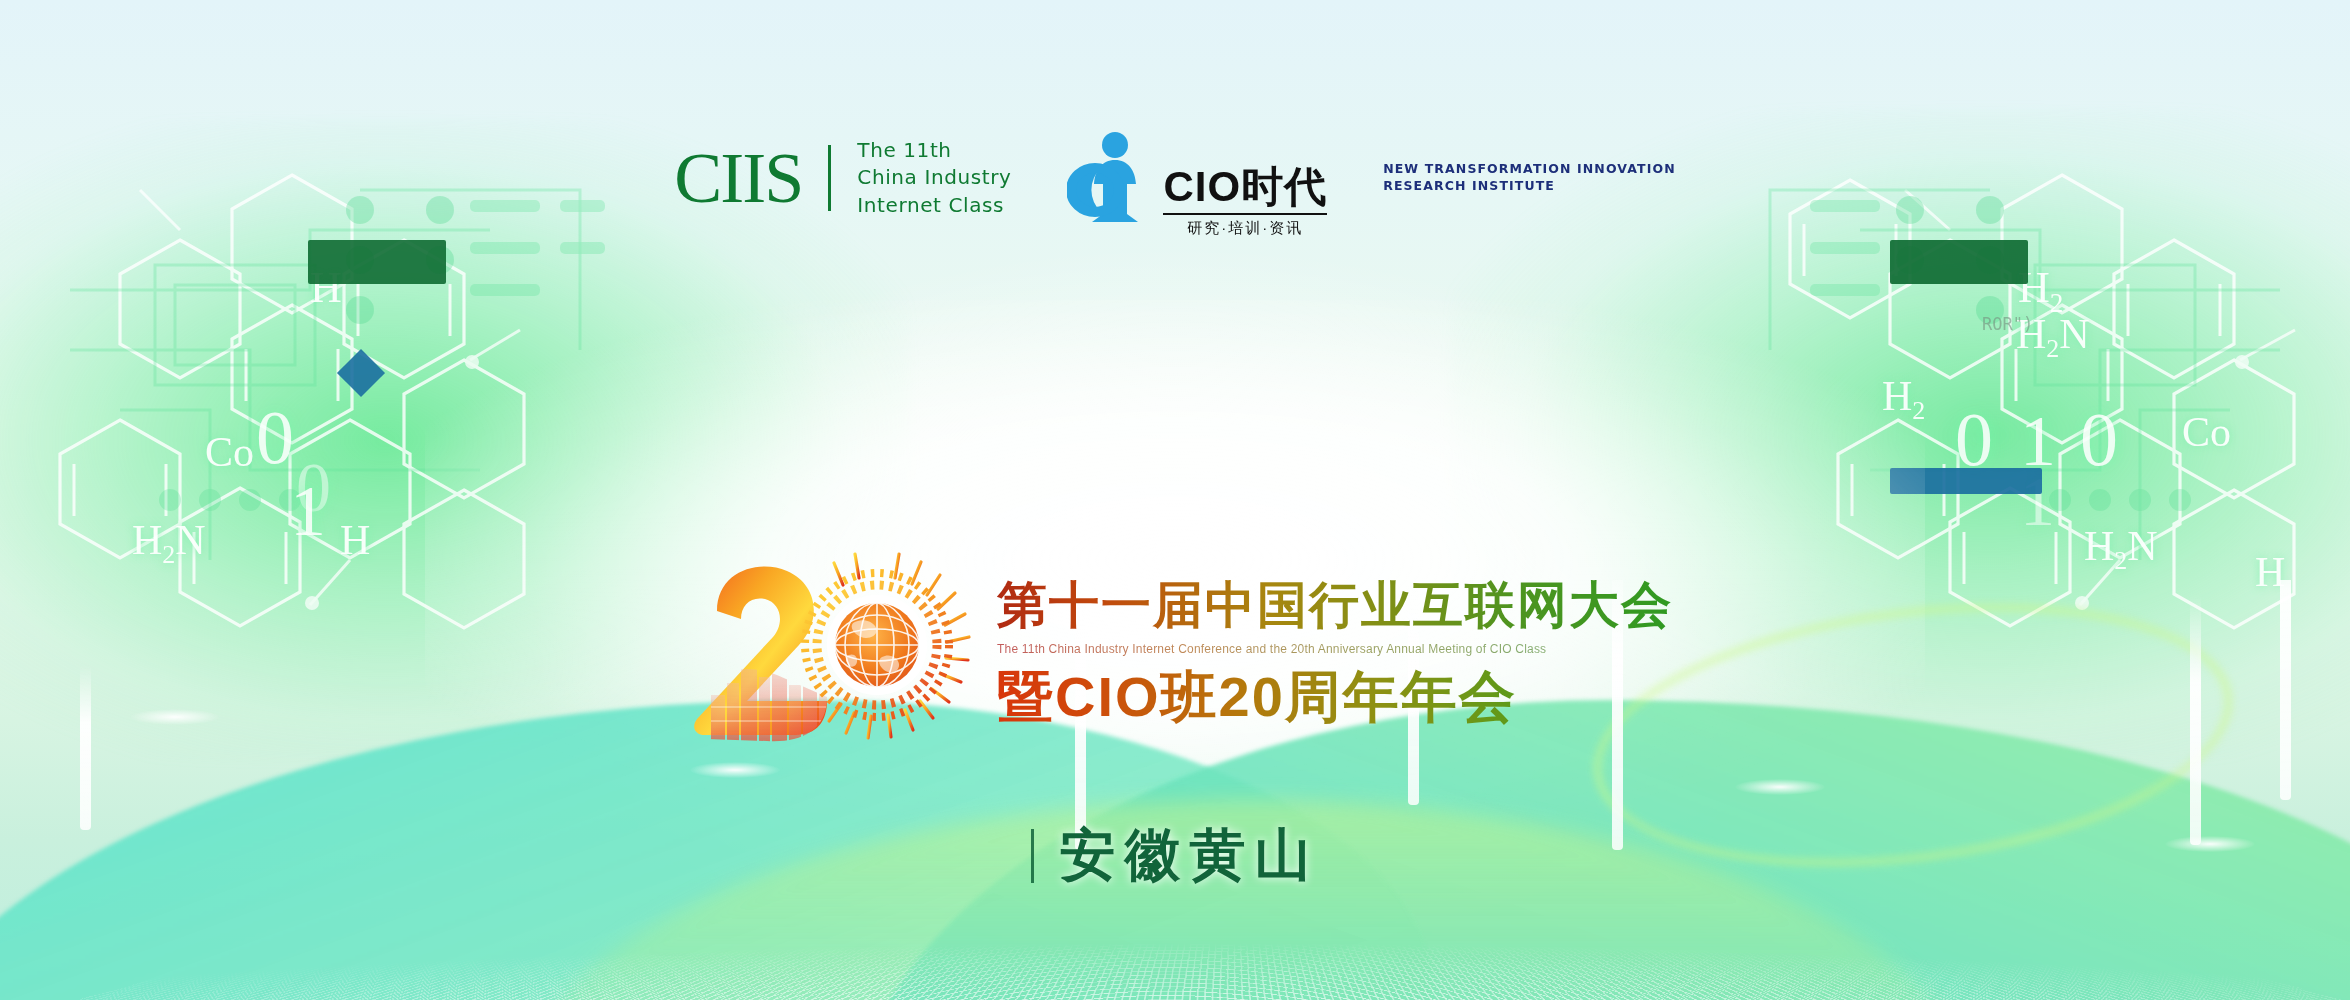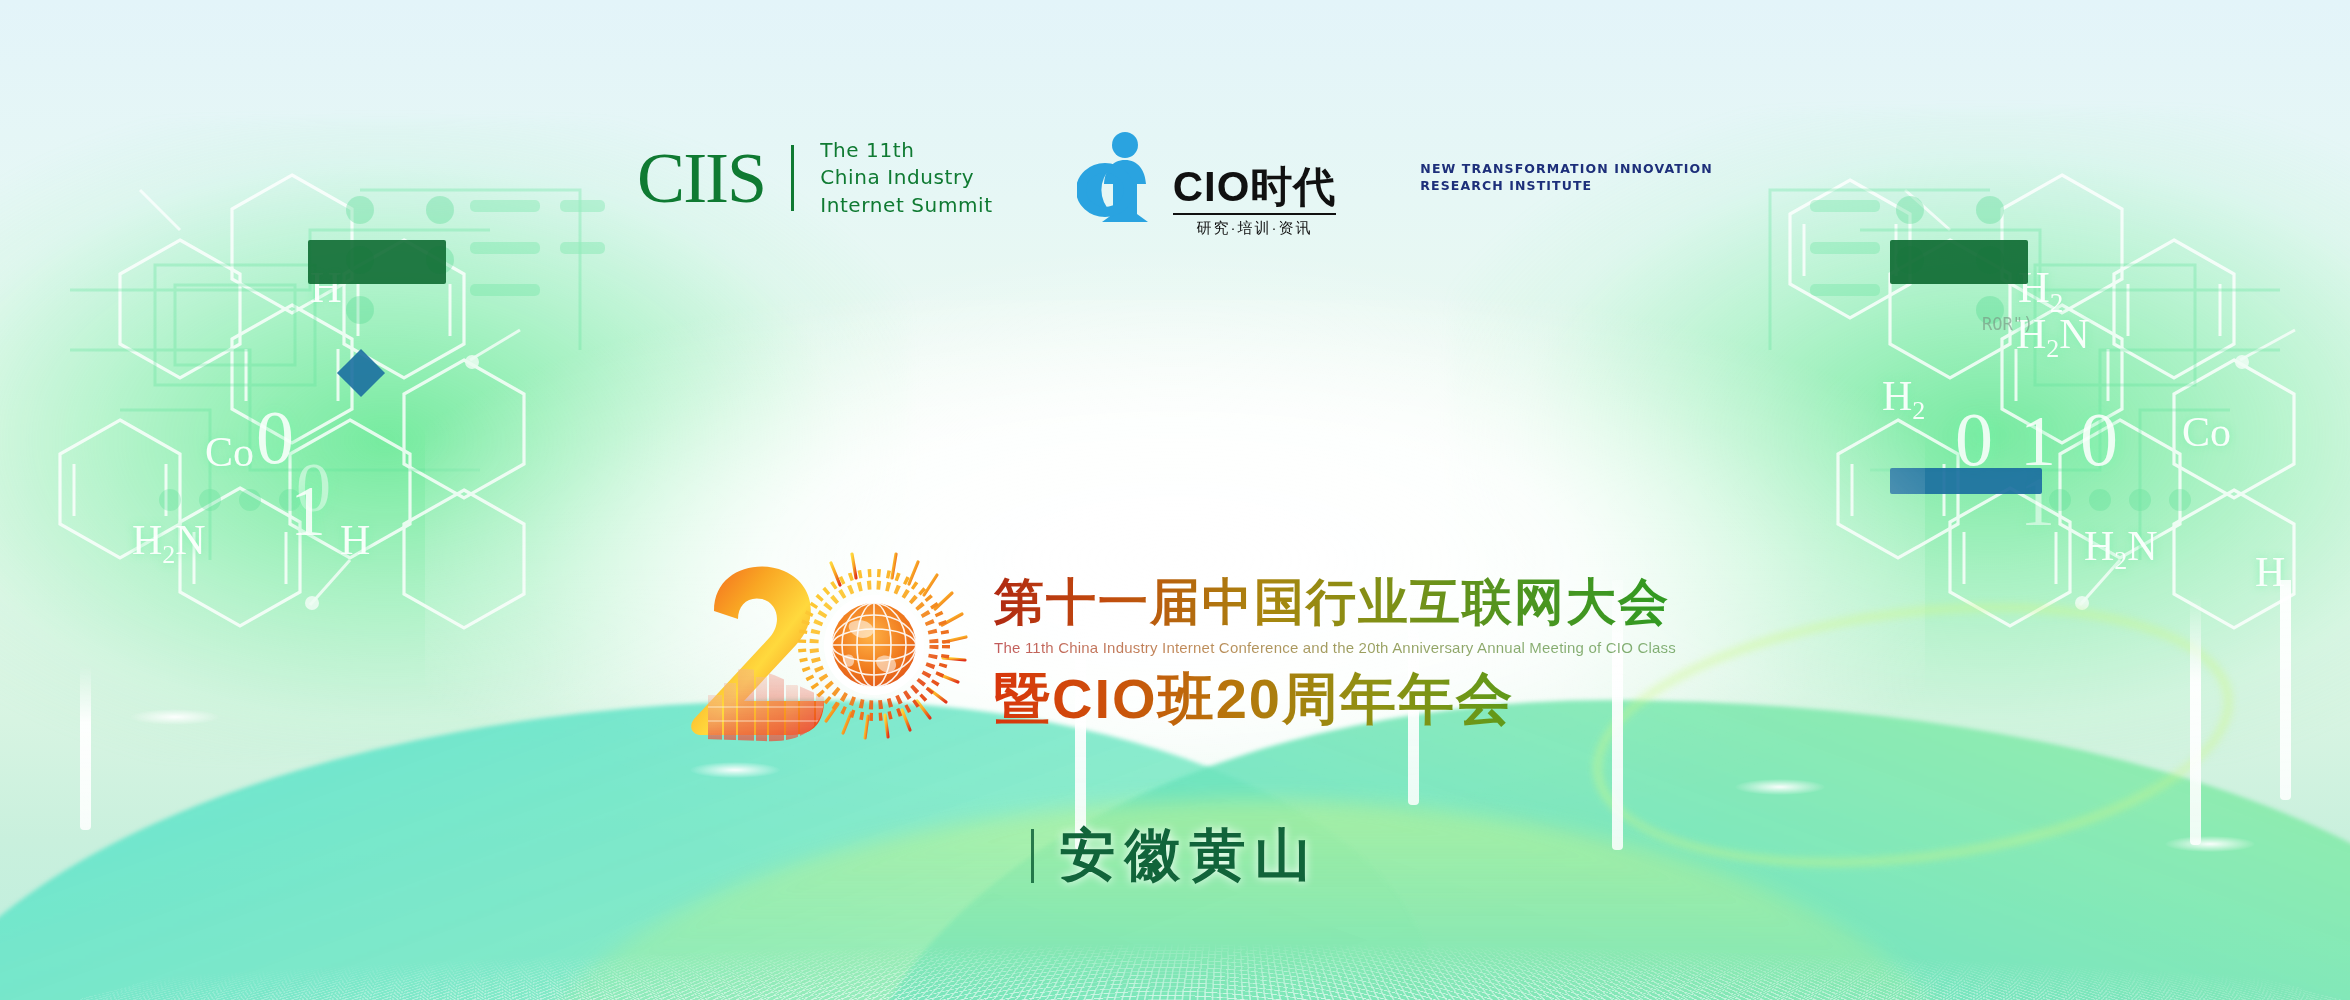--- a/index.html
+++ b/index.html
@@ -90,21 +90,21 @@
     border-radius:4px; filter:blur(.5px);
   }
   .spark{
     position:absolute; width:90px; height:16px; border-radius:50%;
     background:radial-gradient(ellipse at 50% 50%, rgba(255,255,255,.95) 0%, rgba(255,255,255,0) 72%);
   }
 
   
   .logo-row{
     position:absolute; top:118px; left:0; right:0;
-    display:flex; justify-content:center; align-items:center; gap:84px; z-index:30;
+    display:flex; justify-content:center; align-items:center; gap:56px; z-index:30;
   }
   .logo{ display:flex; align-items:center; }
 
   .ciis{ gap:14px; }
   .ciis-mark{
     font-family:"Liberation Serif","DejaVu Serif",serif;
     font-size:72px; color:#0f7a32; letter-spacing:-2px; line-height:1; font-weight:400;
   }
   .ciis-rule{ width:3px; height:66px; background:#0f7a32; margin:0 12px; }
   .ciis-lines{ display:flex; flex-direction:column; gap:2px; }
@@ -159,21 +159,21 @@
   }
   .emblem{ position:relative; width:300px; height:215px; flex:0 0 auto; }
 
   .conf-text{ display:flex; flex-direction:column; gap:2px; }
   .conf-cn1{
     font-size:50px; font-weight:bold; letter-spacing:2px; white-space:nowrap; line-height:1.12;
     background:linear-gradient(90deg,#b02a12 0%, #c24a0d 16%, #a8860f 40%, #7e9016 58%, #4f9420 76%, #2f9a22 100%);
     -webkit-background-clip:text; background-clip:text; color:transparent;
   }
   .conf-en{
-    font-size:15px; letter-spacing:.2px; white-space:nowrap; line-height:1.5; margin:5px 0 6px;
+    font-size:12px; letter-spacing:.2px; white-space:nowrap; line-height:1.5; margin:5px 0 6px;
     background:linear-gradient(90deg,#c25a5a 0%, #c08a58 28%, #9aa060 55%, #86ab6e 78%, #7fae72 100%);
     -webkit-background-clip:text; background-clip:text; color:transparent;
   }
   .conf-cn2{
     font-size:56px; font-weight:bold; letter-spacing:2px; white-space:nowrap; line-height:1.12;
     background:linear-gradient(90deg,#d8360c 0%, #cf4b0b 14%, #b5780c 36%, #8e9113 56%, #5a9a1a 78%, #2f9a22 100%);
     -webkit-background-clip:text; background-clip:text; color:transparent;
   }
 
   
@@ -356,21 +356,21 @@
   </div>
 
   <div class="logo-row">
 
     <div class="logo ciis">
       <span class="ciis-mark">CIIS</span>
       <div class="ciis-rule"></div>
       <div class="ciis-lines">
         <span>The 11th</span>
         <span>China Industry</span>
-        <span>Internet Summit</span>
+        <span>Internet Class</span>
       </div>
     </div>
 
     <div class="logo cio">
       <svg width="86" height="96" viewBox="0 0 86 96">
         <circle cx="48" cy="15" r="13" fill="#2aa3e0"></circle>
         <path d="M48 30 c-13 0 -20 10 -21 24 l9 0 l0 30 l-11 8 l46 0 l-11 -8 l0 -30 l9 0 c-1 -14 -8 -24 -21 -24 z" fill="#2aa3e0"></path>
         <path d="M34 38 a24 24 0 1 0 0 44 a30 30 0 0 1 0 -44 z" fill="#2aa3e0"></path>
         <ellipse cx="28" cy="60" rx="24" ry="22" fill="none" stroke="#2aa3e0" stroke-width="10"></ellipse>
       </svg>

